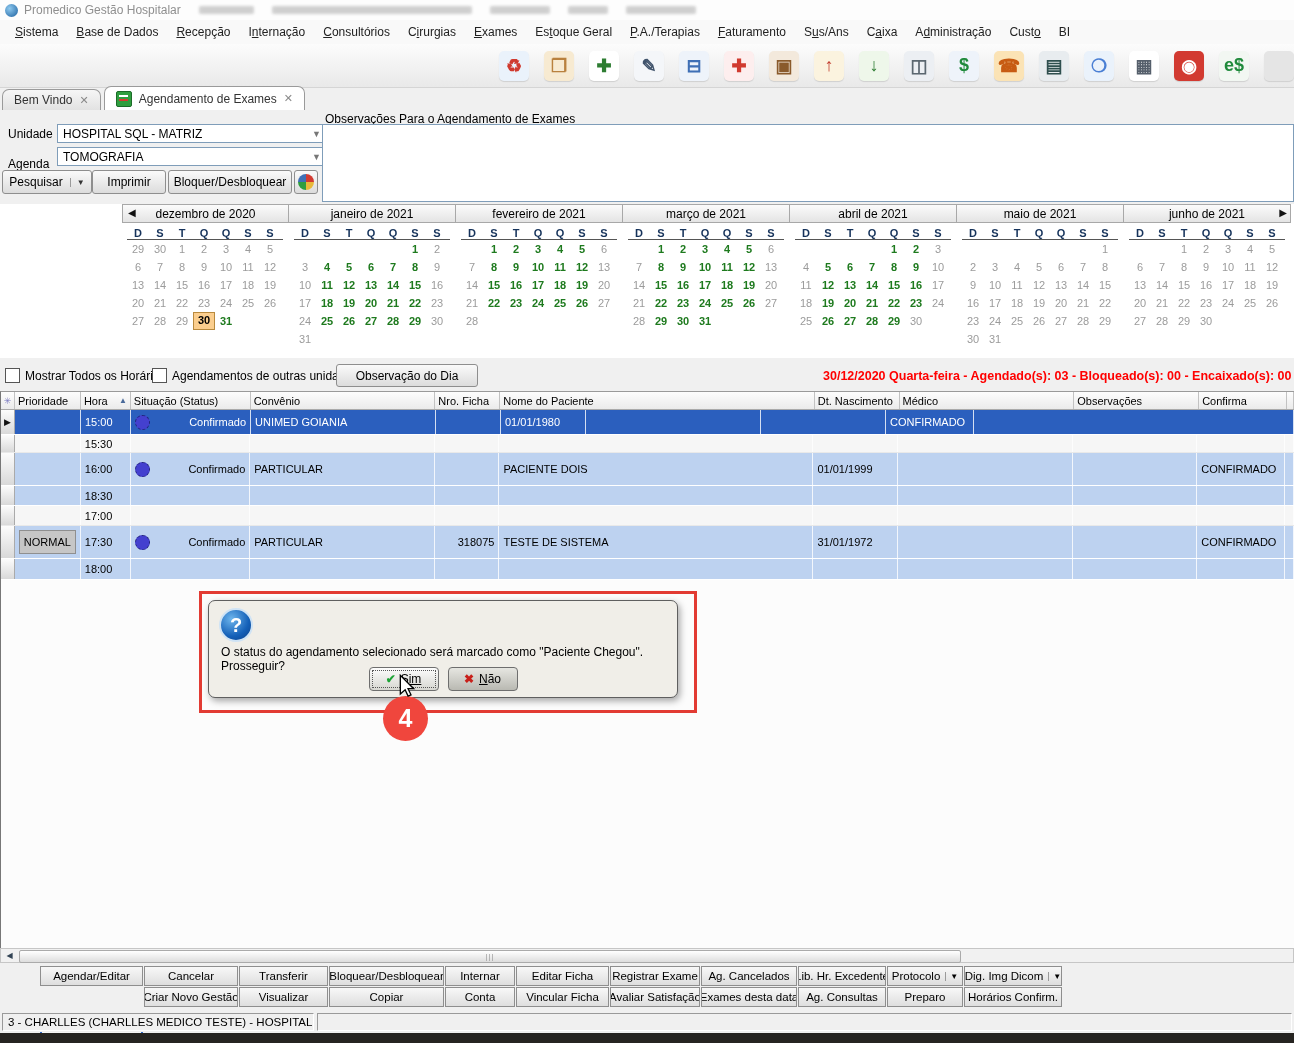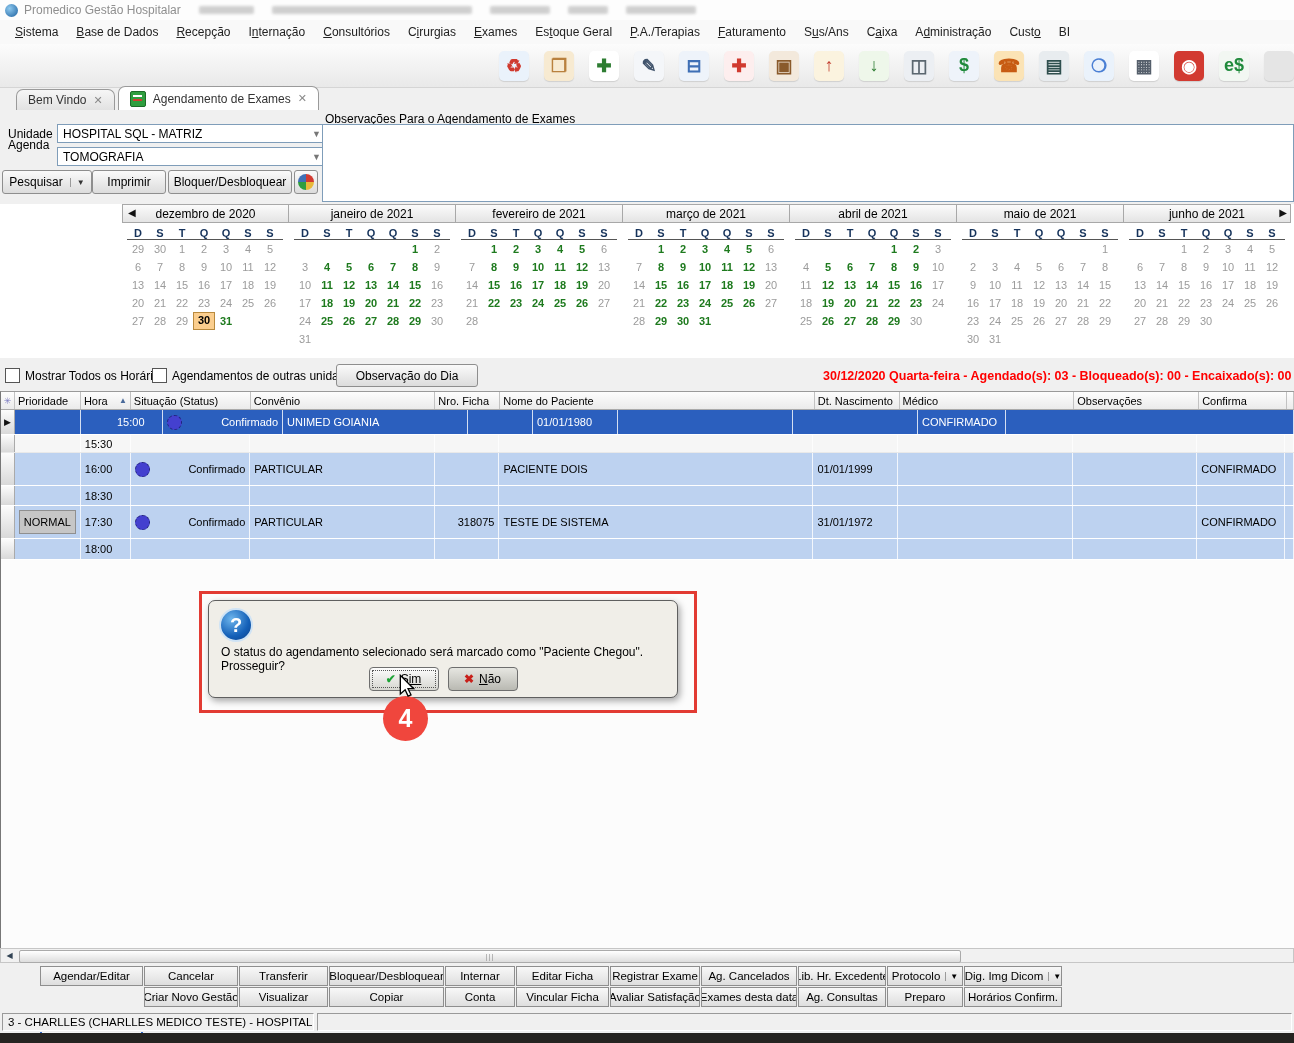--- a/index.html
+++ b/index.html
@@ -21,21 +21,21 @@
   .menu-item u{text-decoration:underline;}
   
   .toolbar{position:absolute;top:44px;left:0;right:0;height:43px;
            background:linear-gradient(#fcfcfc,#e9e9e9);border-bottom:1px solid #d5d5d5;
            display:flex;align-items:center;justify-content:flex-end;gap:15px;padding-right:0px;}
   .tb-icon{width:30px;height:30px;border-radius:5px;flex:0 0 auto;
            display:flex;align-items:center;justify-content:center;
            font-size:18px;font-weight:bold;box-shadow:0 1px 1px rgba(0,0,0,.12);}
   
   .tabbar{position:absolute;top:87px;left:0;right:0;height:23px;display:flex;
-          align-items:flex-end;gap:3px;padding-left:16px;}
+          align-items:flex-end;gap:3px;padding-left:2px;}
   .tab{height:20px;display:flex;align-items:center;gap:7px;padding:0 11px;
        border:1px solid #9a9a9a;border-bottom:none;border-radius:7px 7px 0 0;
        background:linear-gradient(#f6f6f6,#e2e2e2);font-size:12px;color:#333;}
   .tab.active{height:23px;background:#fff;}
   .tab .close{color:#8a8a8a;font-size:11px;}
   .tab-cal-icon{width:14px;height:14px;background:#2f9e3f;border:1px solid #1c6b28;
        border-radius:2px;position:relative;}
   .tab-cal-icon::after{content:"";position:absolute;left:2px;top:3px;width:9px;height:2px;
        background:#fff;box-shadow:0 4px 0 #d23a31;}
   
@@ -202,21 +202,21 @@
         <span>Agendamento de Exames</span>
         <span class="close">✕</span>
       </div>
     </div>
 
   <span class="fld-label" style="left:8px;top:127px">Unidade</span>
   <div class="combo" style="left:57px;top:124px;width:258px">
     <span>HOSPITAL SQL - MATRIZ</span>
     <span class="arr">▼</span>
   </div>
-  <span class="fld-label" style="left:8px;top:138px">Agenda</span>
+  <span class="fld-label" style="left:8px;top:157px">Agenda</span>
   <div class="combo" style="left:57px;top:147px;width:258px">
     <span>TOMOGRAFIA</span>
     <span class="arr">▼</span>
   </div>
   <div class="btn" style="left:2px;top:170px;width:88px;height:22px">
     <span>Pesquisar</span>
     <span class="dd">▼</span>
   </div>
   <div class="btn" style="left:92px;top:170px;width:72px;height:22px">
     <span>Imprimir</span>
@@ -693,21 +693,21 @@
         <div class="gh" style="width: 85px;">Dt. Nascimento</div>
         <div class="gh" style="width: 175px;">Médico</div>
         <div class="gh" style="width: 125px;">Observações</div>
         <div class="gh" style="width: 88px;">Confirma</div>
         <div class="gh" style="flex: 1 1 0%;"></div>
       </div>
     <div>
         <div class="grow sel" style="height: 24px;">
           <div class="gc gutter" style="width: 14px;">▶</div>
           <div class="gc" style="width: 66px;"></div>
-          <div class="gc" style="width: 50px; margin-left: 32px;">15:00</div>
+          <div class="gc" style="width: 50px;">15:00</div>
           <div class="gc statuscell" style="width: 120px;">
             <span class="dot"></span>
             <span>Confirmado</span>
           </div>
           <div class="gc" style="width: 185px;">UNIMED GOIANIA</div>
           <div class="gc right" style="width: 65px;"></div>
           <div class="gc" style="width: 85px;">01/01/1980</div>
           <div class="gc" style="width: 175px;"></div>
           <div class="gc" style="width: 125px;"></div>
           <div class="gc" style="width: 88px;">CONFIRMADO</div>
@@ -741,20 +741,34 @@
           <div class="gc" style="width: 85px;">01/01/1999</div>
           <div class="gc" style="width: 175px;"></div>
           <div class="gc" style="width: 125px;"></div>
           <div class="gc" style="width: 88px;">CONFIRMADO</div>
           <div class="gc" style="flex: 1 1 0%;"></div>
         </div>
         <div class="grow blue" style="height: 19px;">
           <div class="gc gutter" style="width: 14px;"></div>
           <div class="gc" style="width: 66px;"></div>
           <div class="gc" style="width: 50px;">18:30</div>
+          <div class="gc statuscell" style="width: 120px;"></div>
+          <div class="gc" style="width: 185px;"></div>
+          <div class="gc right" style="width: 65px;"></div>
+          <div class="gc" style="width: 315px;"></div>
+          <div class="gc" style="width: 85px;"></div>
+          <div class="gc" style="width: 175px;"></div>
+          <div class="gc" style="width: 125px;"></div>
+          <div class="gc" style="width: 88px;"></div>
+          <div class="gc" style="flex: 1 1 0%;"></div>
+        </div>
+        <div class="grow white" style="height: 19px;">
+          <div class="gc gutter" style="width: 14px;"></div>
+          <div class="gc" style="width: 66px;"></div>
+          <div class="gc" style="width: 50px;">17:00</div>
           <div class="gc statuscell" style="width: 120px;"></div>
           <div class="gc" style="width: 185px;"></div>
           <div class="gc right" style="width: 65px;"></div>
           <div class="gc" style="width: 315px;"></div>
           <div class="gc" style="width: 85px;"></div>
           <div class="gc" style="width: 175px;"></div>
           <div class="gc" style="width: 125px;"></div>
           <div class="gc" style="width: 88px;"></div>
           <div class="gc" style="flex: 1 1 0%;"></div>
         </div>

